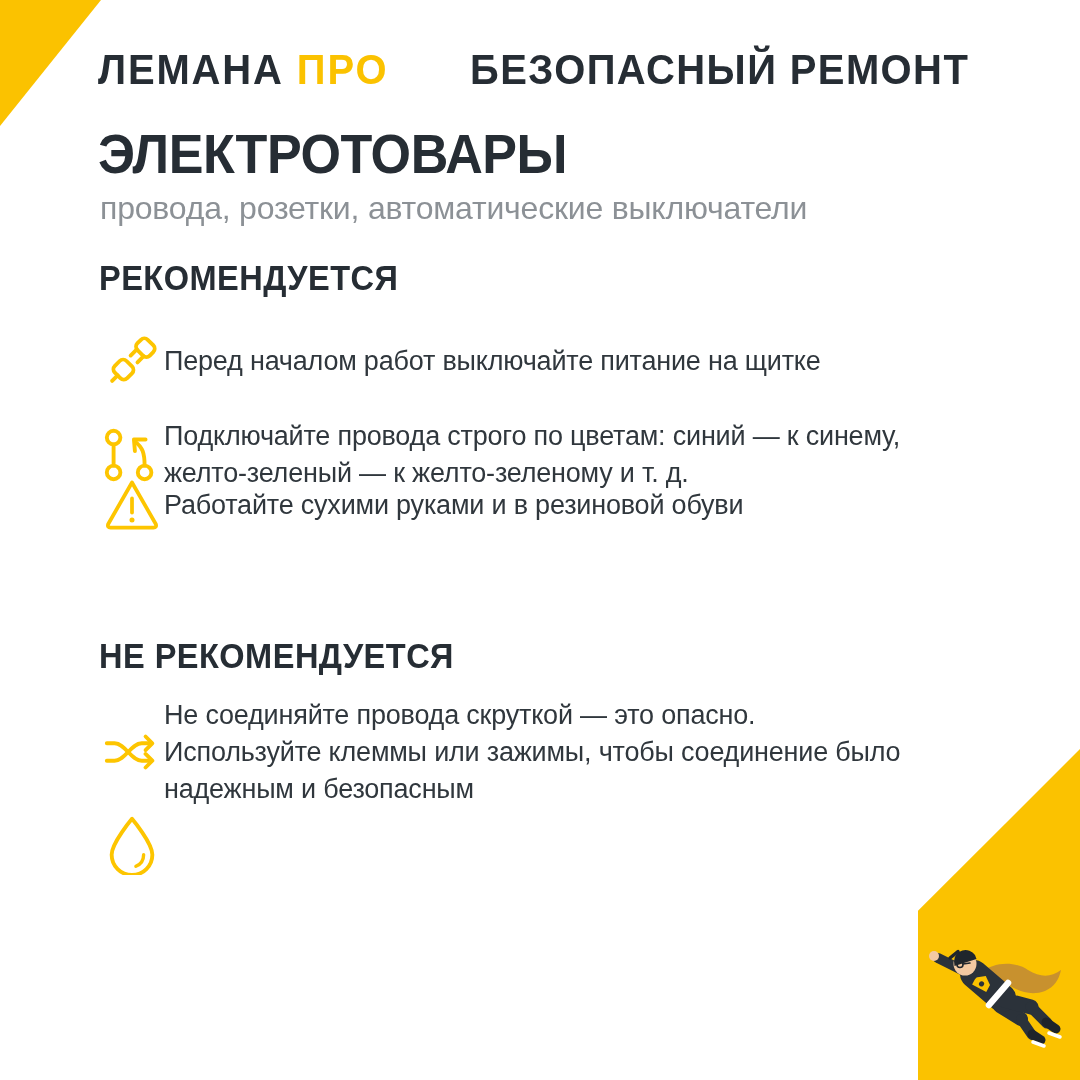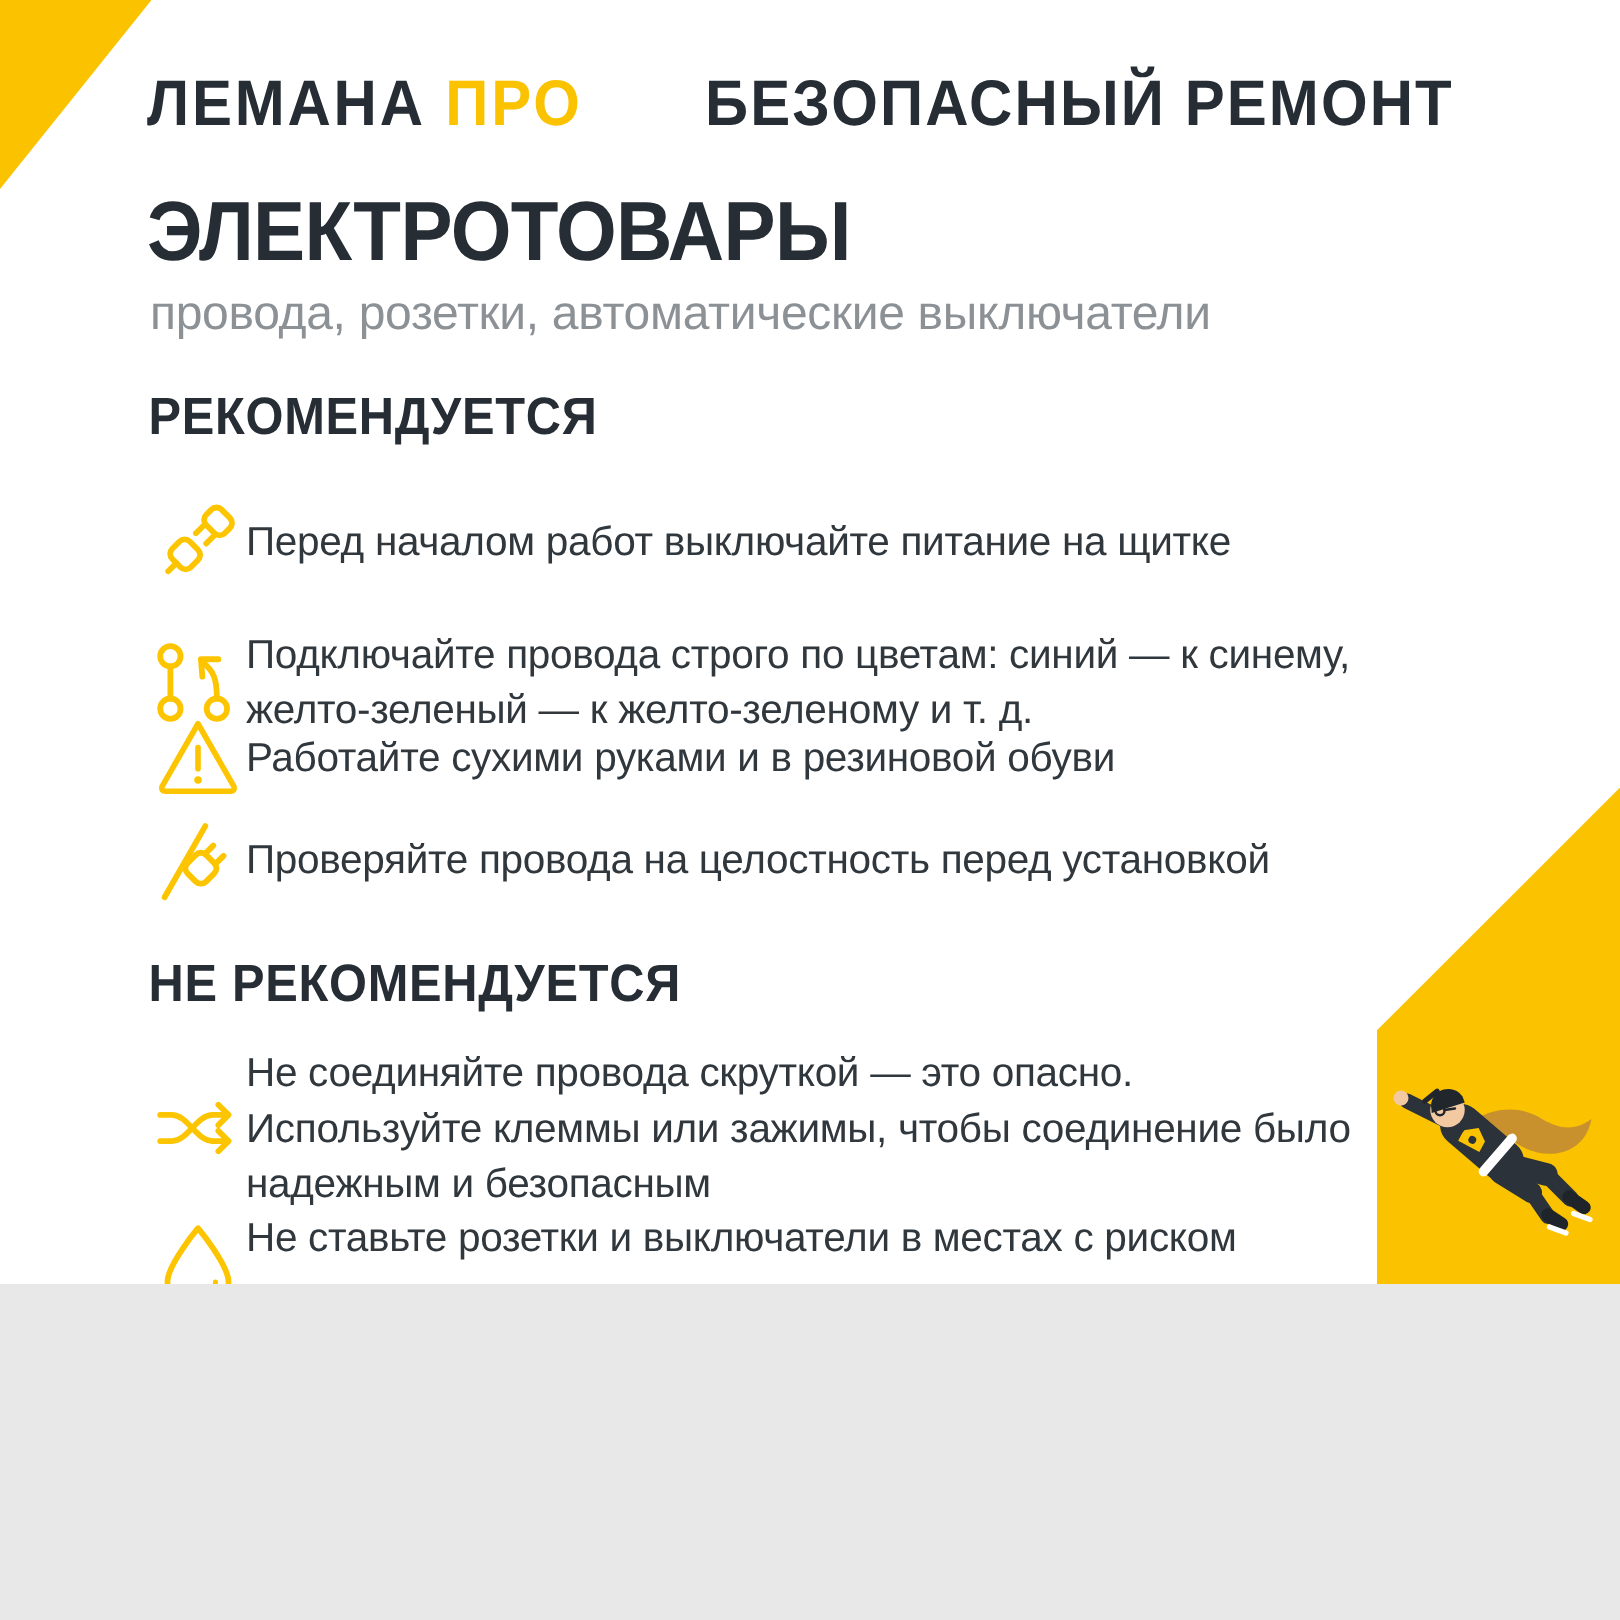--- a/index.html
+++ b/index.html
@@ -7,21 +7,21 @@
     --icon-yellow:#FDC500;
     --heading-dark:#262D34;
     --text-dark:#30373D;
     --subtitle-gray:#8C9196;
     --cape-gold:#C8912E;
     --suit-dark:#2B323A;
     --skin:#F3C9A2;
   }
   html,body{margin:0;padding:0;background:#e8e8e8;}
   .canvas{
-    position:relative;width:1080px;height:856px;margin:0 auto;
+    position:relative;width:1080px;height:1080px;margin:0 auto;
     background:#ffffff;overflow:hidden;
     font-family:"Liberation Sans",sans-serif;color:var(--text-dark,#30373D);
   }
   .corner-tl{
     position:absolute;left:0;top:0;width:101px;height:126px;
     background:var(--brand-yellow,#FBC200);
     -webkit-clip-path:polygon(0 0,100% 0,0 100%);clip-path:polygon(0 0,100% 0,0 100%);
   }
   .corner-br{
     position:absolute;right:0;bottom:0;width:162px;height:331px;
@@ -124,33 +124,20 @@
     <div class="item-icon">
       <svg width="60" height="60" viewBox="0 0 64 64" fill="none" stroke="currentColor" stroke-width="4" stroke-linecap="round" stroke-linejoin="round">
         <path d="M32 8 L57.5 52.5 Q58.5 56 55 56 H9 Q5.5 56 6.5 52.5 Z"></path>
         <path d="M32 25 V40"></path>
         <circle cx="32" cy="48" r="1.2" fill="currentColor" stroke-width="3"></circle>
       </svg>
     </div>
     <div class="item-text">Работайте сухими руками и в резиновой обуви</div>
   </div>
 
-  <div class="item i4">
-    <div class="item-icon">
-      <svg width="62" height="62" viewBox="0 0 64 64" fill="none" stroke="currentColor" stroke-width="4" stroke-linecap="round" stroke-linejoin="round">
-        <g transform="rotate(-45 34 38)">
-          <rect x="25" y="29" width="18" height="18" rx="5"></rect>
-          <path d="M43 33 H51"></path>
-          <path d="M43 43 H51"></path>
-        </g>
-        <path d="M9 58 L37 9"></path>
-      </svg>
-    </div>
-    <div class="item-text">Проверяйте провода на целостность перед установкой</div>
-  </div>
 
   <h2 class="sec-heading notrec condensed">НЕ РЕКОМЕНДУЕТСЯ</h2>
 
   <div class="item i5">
     <div class="item-icon">
       <svg width="62" height="62" viewBox="0 0 64 64" fill="none" stroke="currentColor" stroke-width="4" stroke-linecap="round" stroke-linejoin="round">
         <path d="M6 23 H14 C25 23 31 41 42 41 H52"></path>
         <path d="M6 41 H14 C25 41 31 23 42 23 H52"></path>
         <path d="M46 16 L53 23 L46 30"></path>
         <path d="M46 34 L53 41 L46 48"></path>
@@ -161,22 +148,20 @@
 надежным и безопасным</div>
   </div>
 
   <div class="item i6">
     <div class="item-icon">
       <svg width="62" height="62" viewBox="0 0 64 64" fill="none" stroke="currentColor" stroke-width="4" stroke-linecap="round" stroke-linejoin="round">
         <path d="M32 6 C32 6 11 31 11 43 a21 21 0 0 0 42 0 C53 31 32 6 32 6 Z"></path>
         <path d="M44 43 a13 13 0 0 1 -8 12" stroke-width="3.5"></path>
       </svg>
     </div>
-    <div class="item-text">Не ставьте розетки и выключатели в местах с риском
-попадания воды</div>
   </div>
 
   <div class="corner-br">
     <svg class="hero" viewBox="0 0 150 110">
 
       <path d="M58 32 C76 18 96 20 108 28 C120 35 130 36 141 28 C139 38 134 45 125 49 C112 54 99 50 89 43 C77 34 66 36 58 42 Z" style="fill:var(--cape-gold,#C8912E)"></path>
 
       <path d="M80 64 L101 77" style="stroke:var(--suit-dark,#2B323A)" stroke-width="14" stroke-linecap="round" fill="none"></path>
       <path d="M101 77 L112 93" style="stroke:var(--suit-dark,#2B323A)" stroke-width="10" stroke-linecap="round" fill="none"></path>
       <path d="M112 92 L121 98" stroke="#1E242A" stroke-width="9" stroke-linecap="round" fill="none"></path>

